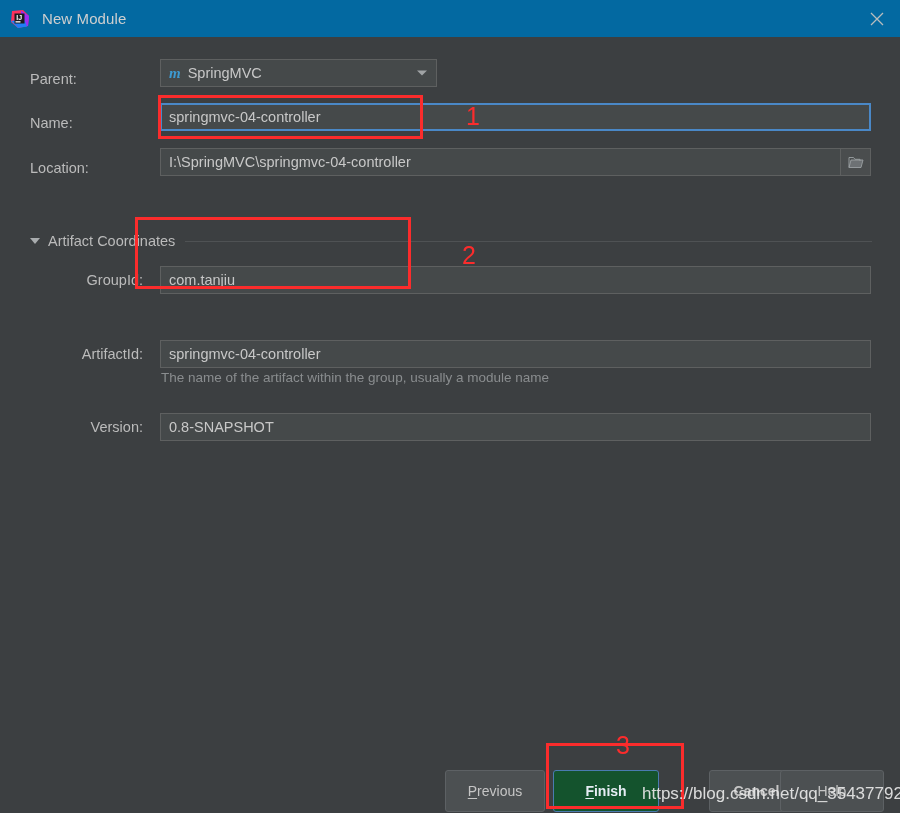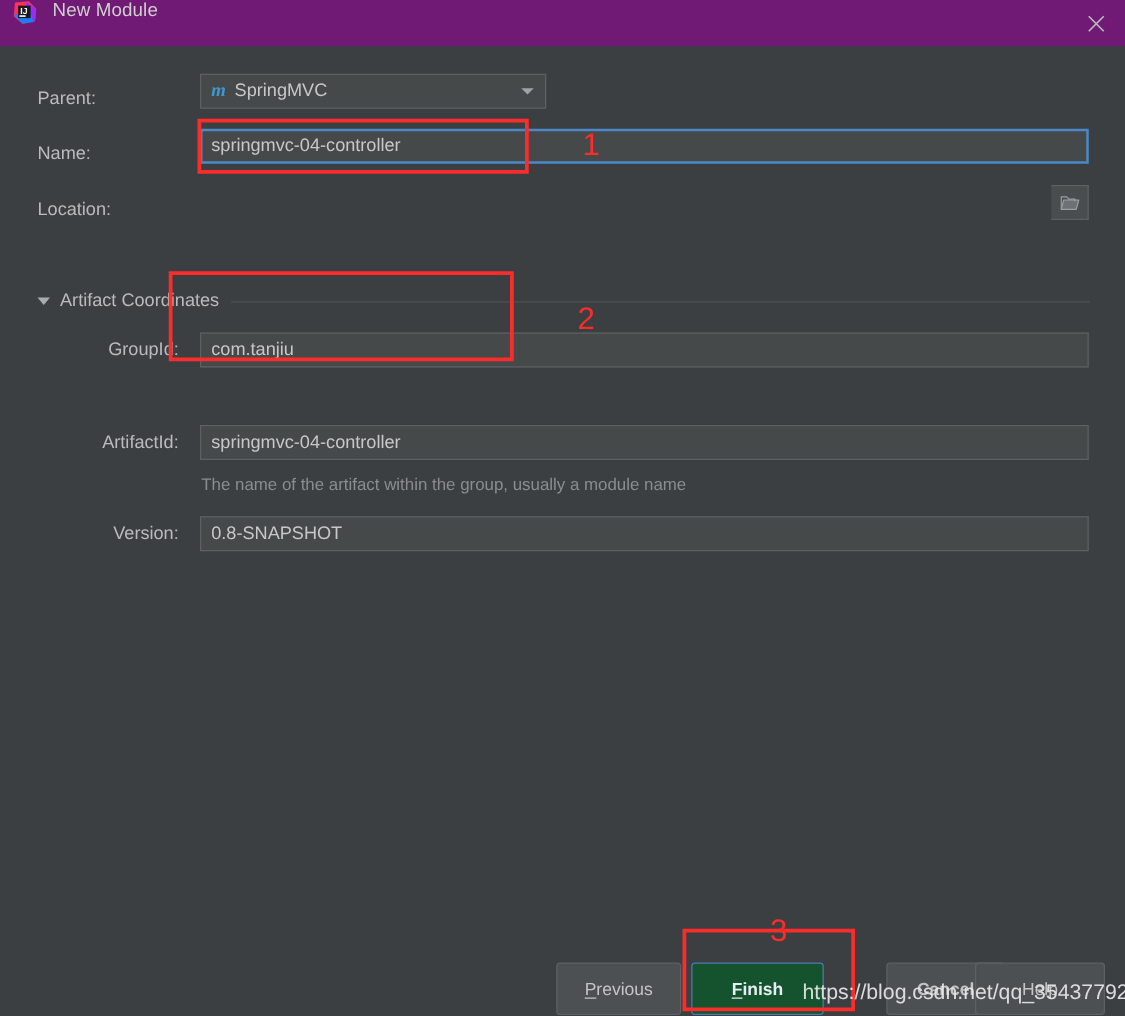--- a/index.html
+++ b/index.html
@@ -23,22 +23,23 @@
     background: #3c3f41;
     display: flex;
     flex-direction: column;
   }
 
   
   .titlebar {
     height: 37px;
     flex: 0 0 37px;
     display: flex;
+    align-items: center;
     padding: 0 0 0 10px;
-    background: #701a75;
+    background: #0369a1;
     position: relative;
   }
   .app-icon {
     width: 20px;
     height: 20px;
     position: relative;
     flex: 0 0 20px;
     margin-right: 12px;
   }
   .app-icon svg { display: block; }
@@ -274,20 +275,23 @@
     <div class="row" style="top:66px;">
       <span class="lbl lbl-left">Name:</span>
     </div>
     <div class="field focused" style="left:160px; top:66px; width:711px;">
       <span>springmvc-04-controller</span>
     </div>
 
     <div class="row" style="top:111px;">
       <span class="lbl lbl-left">Location:</span>
     </div>
+    <div class="field" style="left:160px; top:111px; width:681px;">
+      <span>I:\SpringMVC\springmvc-04-controller</span>
+    </div>
     <div class="browse-btn" style="left:841px; top:111px;">
       <svg width="16" height="13" viewBox="0 0 16 13">
         <path d="M1 11.5 L3 4 L15 4 L13 11.5 Z" fill="#6d7174" stroke="#9ba0a3" stroke-width="0.9" stroke-linejoin="round"></path>
         <path d="M1 11.5 L1 1.5 L5.5 1.5 L7 3.3 L12 3.3 L12 5" fill="none" stroke="#9ba0a3" stroke-width="0.9" stroke-linejoin="round"></path>
       </svg>
     </div>
 
     <div class="section" style="top:194px;justify-content:center;">
       <span class="tri"></span>
       <span class="sec-label">Artifact Coordinates</span>
@@ -300,21 +304,21 @@
     <div class="field" style="left:160px; top:229px; width:711px;">
       <span>com.tanjiu</span>
     </div>
 
     <div class="row" style="top:303px;">
       <span class="lbl lbl-right">ArtifactId:</span>
     </div>
     <div class="field" style="left:160px; top:303px; width:711px;">
       <span>springmvc-04-controller</span>
     </div>
-    <div class="hint" style="left:161px; top:343px;">The name of the artifact within the group, usually a module name</div>
+    <div class="hint" style="left:161px; top:333px;">The name of the artifact within the group, usually a module name</div>
 
     <div class="row" style="top:376px;">
       <span class="lbl lbl-right">Version:</span>
     </div>
     <div class="field" style="left:160px; top:376px; width:711px;">
       <span>0.8-SNAPSHOT</span>
     </div>
 
     <div class="btn" style="left:445px; top:733px; width:100px;">
       <span><u>P</u><span>revious</span></span>

